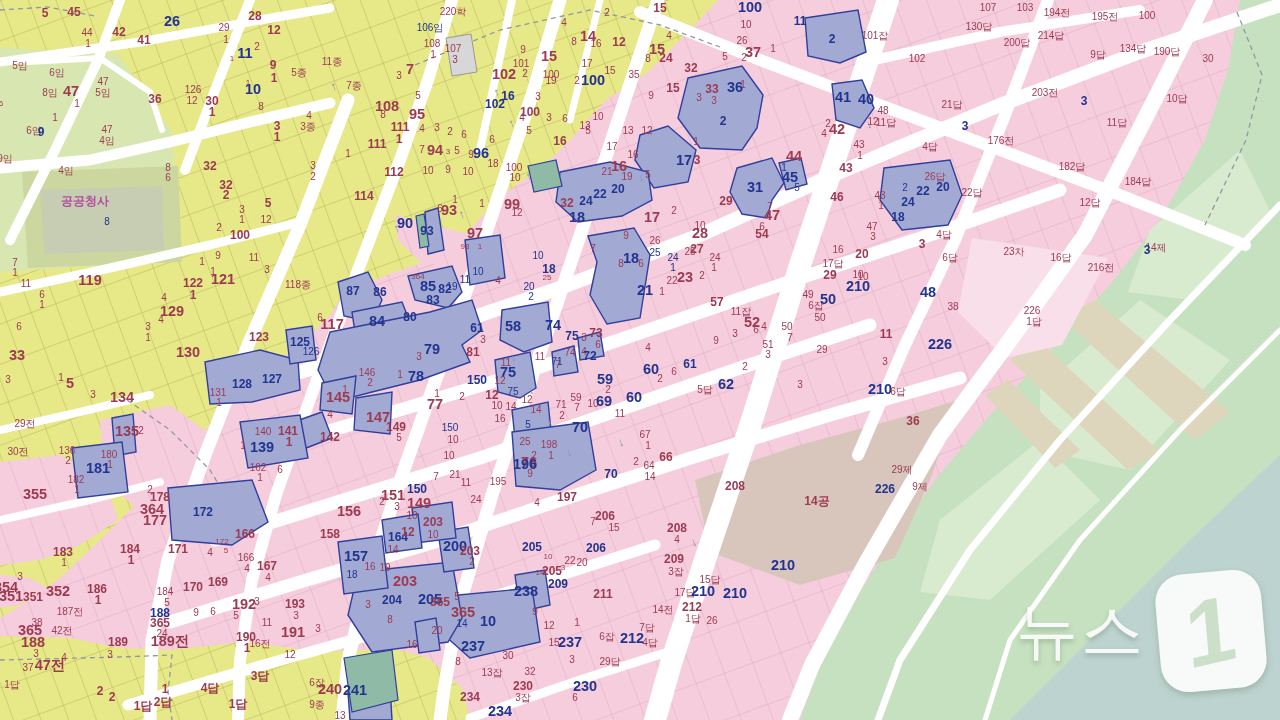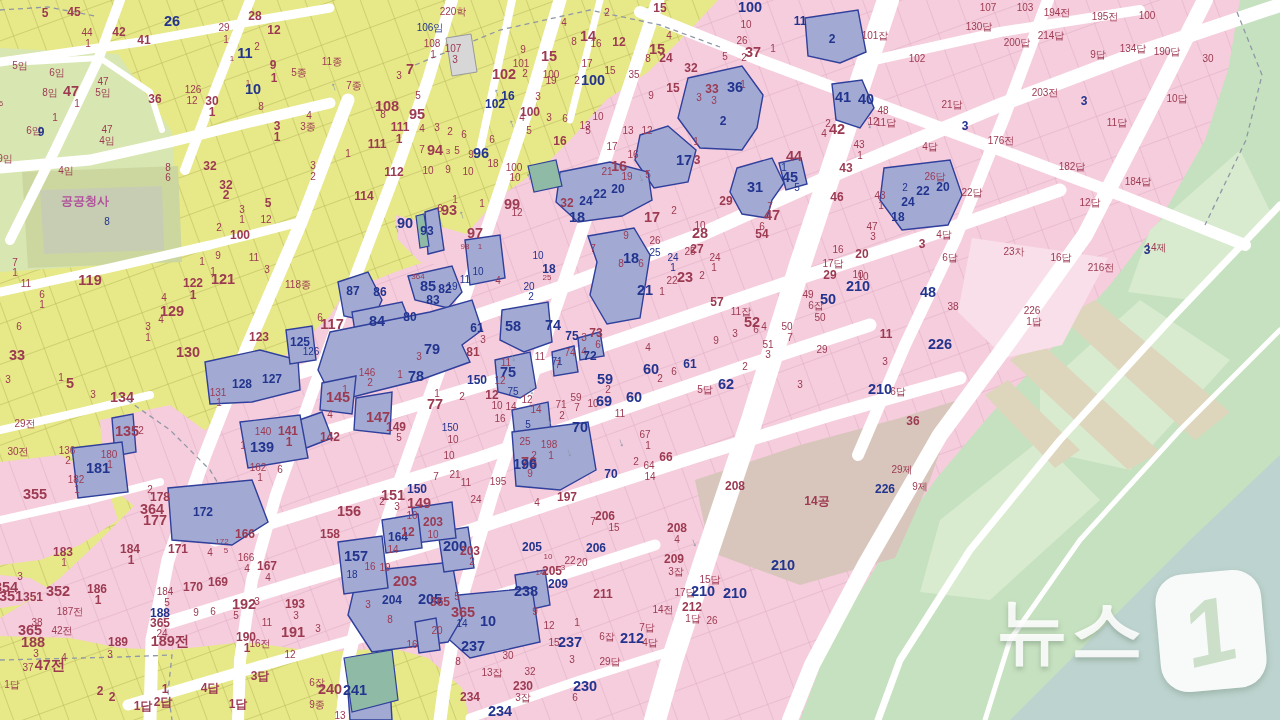--- a/index.html
+++ b/index.html
@@ -1,20 +1,20 @@
 <!DOCTYPE html>
 <html><head>
 <meta charset="utf-8">
 <style>
   html,body{margin:0;padding:0;background:#e8e8e8;font-family:"Liberation Sans","DejaVu Sans",sans-serif;}
   #app{position:relative;width:1280px;height:720px;overflow:hidden;background:#f6cddc;}
   #map-holder{position:absolute;inset:0;}
   svg text{user-select:none;}
   .wm{position:absolute;right:16px;bottom:30px;display:flex;align-items:center;gap:12px;pointer-events:none;}
-  .wm-text{font-size:72px;font-weight:700;color:rgba(255,255,255,0.88);letter-spacing:3px;
+  .wm-text{font-size:62px;font-weight:400;color:rgba(255,255,255,0.88);letter-spacing:3px;
            text-shadow:0 3px 5px rgba(110,135,115,0.45);}
   .wm-badge{width:106px;height:118px;background:rgba(255,255,255,0.88);border-radius:28px;
             display:flex;align-items:center;justify-content:center;transform:rotate(-5deg);
             box-shadow:0 3px 6px rgba(110,135,115,0.4);}
   .wm-one{font-size:92px;font-weight:800;color:#cbdfc9;transform:rotate(-8deg) skewX(-8deg);}
 </style>
 </head>
 <body>
 
 <div id="app">

